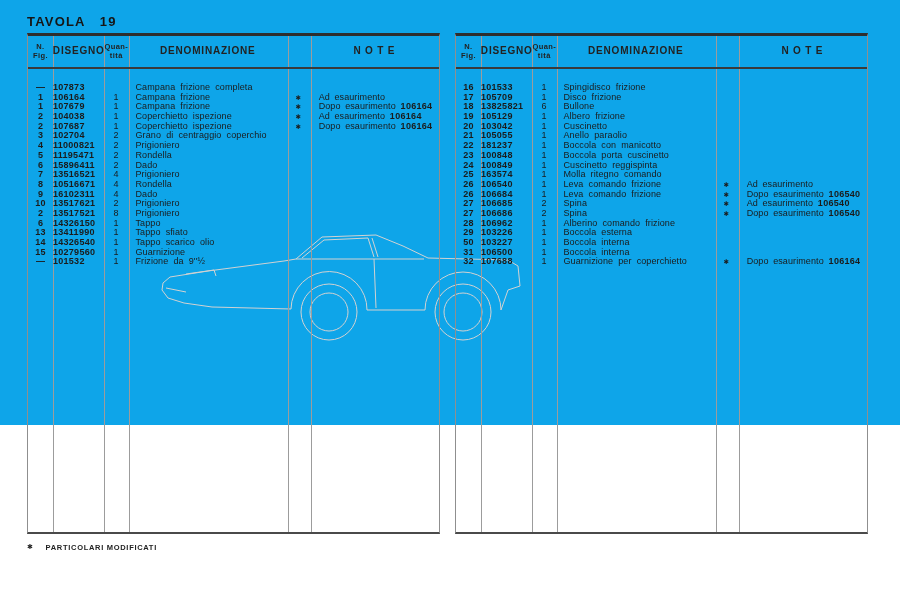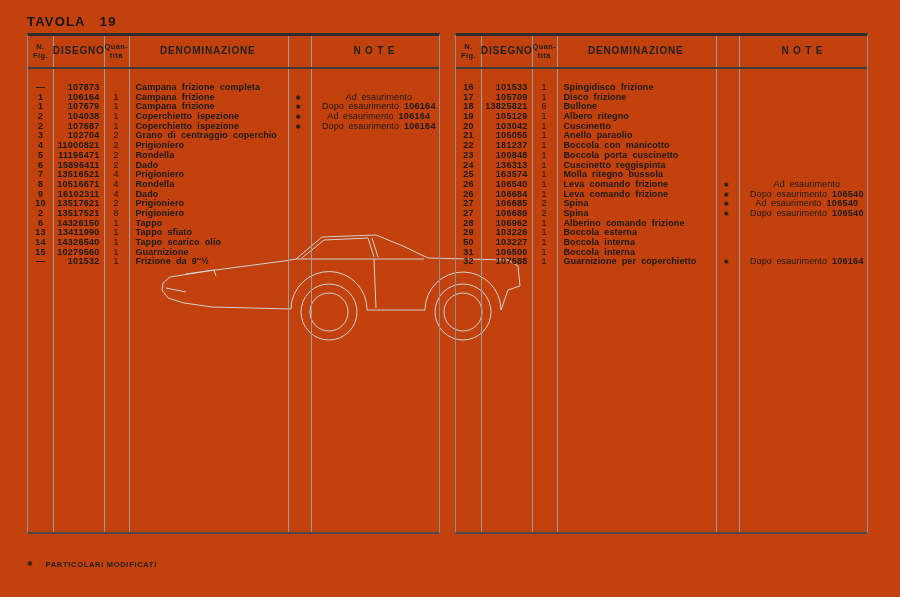--- a/index.html
+++ b/index.html
@@ -1,19 +1,19 @@
 <!DOCTYPE html>
 <html><head>
 <meta charset="utf-8">
 <style>
   * { margin:0; padding:0; box-sizing:border-box; }
   html,body { width:900px; height:597px; background:#ffffff; overflow:hidden; }
   body { font-family:"Liberation Sans","DejaVu Sans",sans-serif; color:#1b1b1b;
          -webkit-font-smoothing:antialiased; }
-  .page { position:relative; width:900px; height:597px; background:#c2410c; }
+  .page { position:relative; width:900px; height:425px; background:#0ea5e9; }
 
   
   .tavola { position:absolute; left:27px; top:14px; font-size:13px; font-weight:bold;
             letter-spacing:1.2px; color:#161616; }
   .tavola .num { margin-left:14px; }
 
   
   .car-art { position:absolute; left:156px; top:226px; width:384px; height:128px; z-index:0; }
 
   
@@ -31,31 +31,31 @@
   .th { font-weight:bold; font-size:7.5px; text-align:center; line-height:8.5px;
         letter-spacing:0.4px; color:#222; }
   .th.big { font-size:10px; letter-spacing:0.8px; }
   .h-fig{width:25px}.h-dis{width:51px}.h-qty{width:25px}.h-den{width:159px}
   .h-star{width:23px}.h-note{width:130px}
 
   .tbody { position:absolute; top:47px; left:0; right:0; }
   .trow { display:flex; height:9.7px; line-height:9.7px; font-size:9px;
           white-space:nowrap; letter-spacing:0.1px; }
   .c-fig  { width:25px; text-align:center; font-weight:bold; }
-  .c-dis  { width:51px; text-align:right; padding-right:4px; font-weight:bold;
+  .c-dis  { width:51px; text-align:left; padding-right:4px; font-weight:bold;
             letter-spacing:0.3px; }
   .c-qty  { width:25px; text-align:center; }
-  .c-den  { width:159px; padding-left:7px; word-spacing:2.5px; overflow:hidden;font-weight:bold; }
+  .c-den  { width:159px; padding-left:7px; word-spacing:2.5px; overflow:hidden; }
   .c-star { width:23px; text-align:center; font-size:6.5px; }
-  .c-note { width:130px; padding-left:9px; word-spacing:2px; overflow:hidden;text-align:center; }
+  .c-note { width:130px; padding-left:9px; word-spacing:2px; overflow:hidden; }
   .c-note b { letter-spacing:0.3px; }
-  .den-bold { font-weight:bold; }
+  .den-bold { font-weight:normal; }
 
   
-  .footer { position:absolute; left:27px; top:560px; font-size:7.5px; font-weight:bold;
+  .footer { position:absolute; left:27px; top:543px; font-size:7.5px; font-weight:bold;
             letter-spacing:0.7px; color:#222; display:flex; align-items:flex-start; z-index:1; }
   .footer .sym { font-size:7px; margin-right:12px; }
 </style>
 </head>
 <body>
 
 <div class="page">
 
   <div class="tavola">
     <span>TAVOLA</span><span class="num">19</span>
@@ -287,21 +287,21 @@
           <div class="c-dis">13825821</div>
           <div class="c-qty">6</div>
           <div class="c-den">Bullone</div>
           <div class="c-star"></div>
           <div class="c-note"></div>
         </div>
         <div class="trow">
           <div class="c-fig">19</div>
           <div class="c-dis">105129</div>
           <div class="c-qty">1</div>
-          <div class="c-den">Albero ritegno</div>
+          <div class="c-den">Albero frizione</div>
           <div class="c-star"></div>
           <div class="c-note"></div>
         </div>
         <div class="trow">
           <div class="c-fig">20</div>
           <div class="c-dis">103042</div>
           <div class="c-qty">1</div>
           <div class="c-den">Cuscinetto</div>
           <div class="c-star"></div>
           <div class="c-note"></div>
@@ -325,31 +325,31 @@
         <div class="trow">
           <div class="c-fig">23</div>
           <div class="c-dis">100848</div>
           <div class="c-qty">1</div>
           <div class="c-den">Boccola porta cuscinetto</div>
           <div class="c-star"></div>
           <div class="c-note"></div>
         </div>
         <div class="trow">
           <div class="c-fig">24</div>
-          <div class="c-dis">136313</div>
+          <div class="c-dis">100849</div>
           <div class="c-qty">1</div>
           <div class="c-den">Cuscinetto reggispinta</div>
           <div class="c-star"></div>
           <div class="c-note"></div>
         </div>
         <div class="trow">
           <div class="c-fig">25</div>
           <div class="c-dis">163574</div>
           <div class="c-qty">1</div>
-          <div class="c-den">Molla ritegno bussola</div>
+          <div class="c-den">Molla ritegno comando</div>
           <div class="c-star"></div>
           <div class="c-note"></div>
         </div>
         <div class="trow">
           <div class="c-fig">26</div>
           <div class="c-dis">106540</div>
           <div class="c-qty">1</div>
           <div class="c-den">Leva comando frizione</div>
           <div class="c-star">✱</div>
           <div class="c-note">Ad esaurimento</div>

